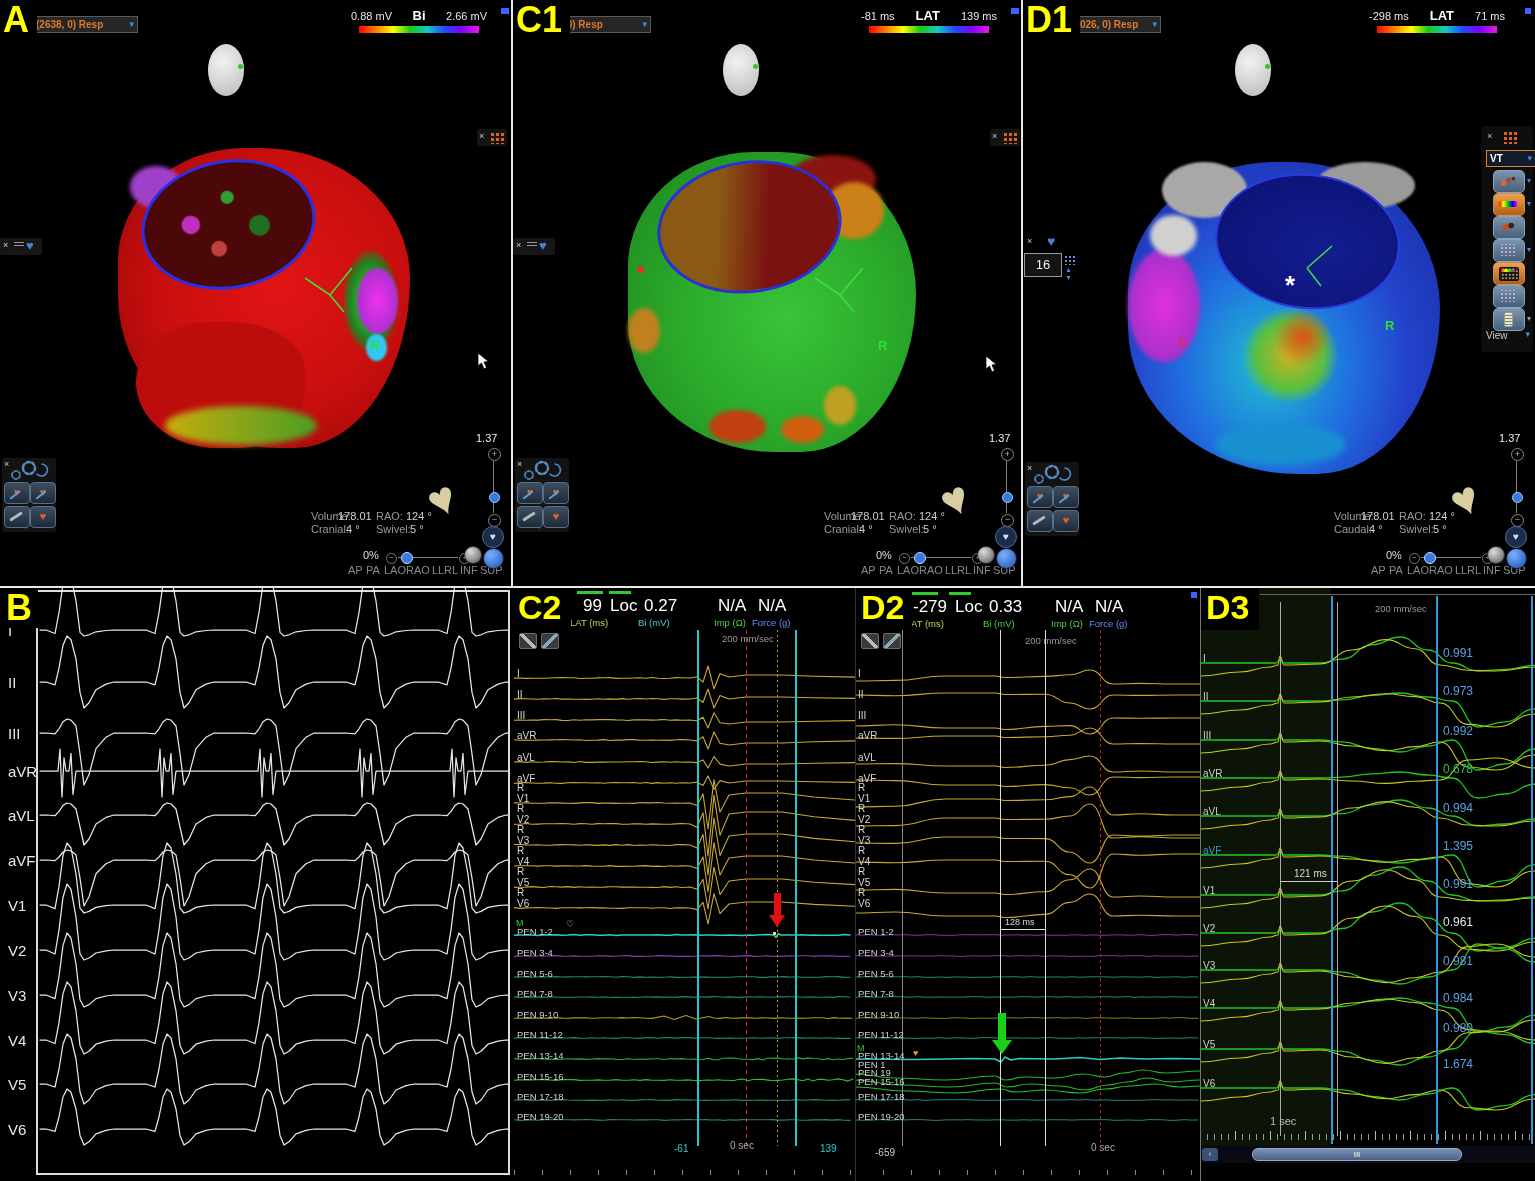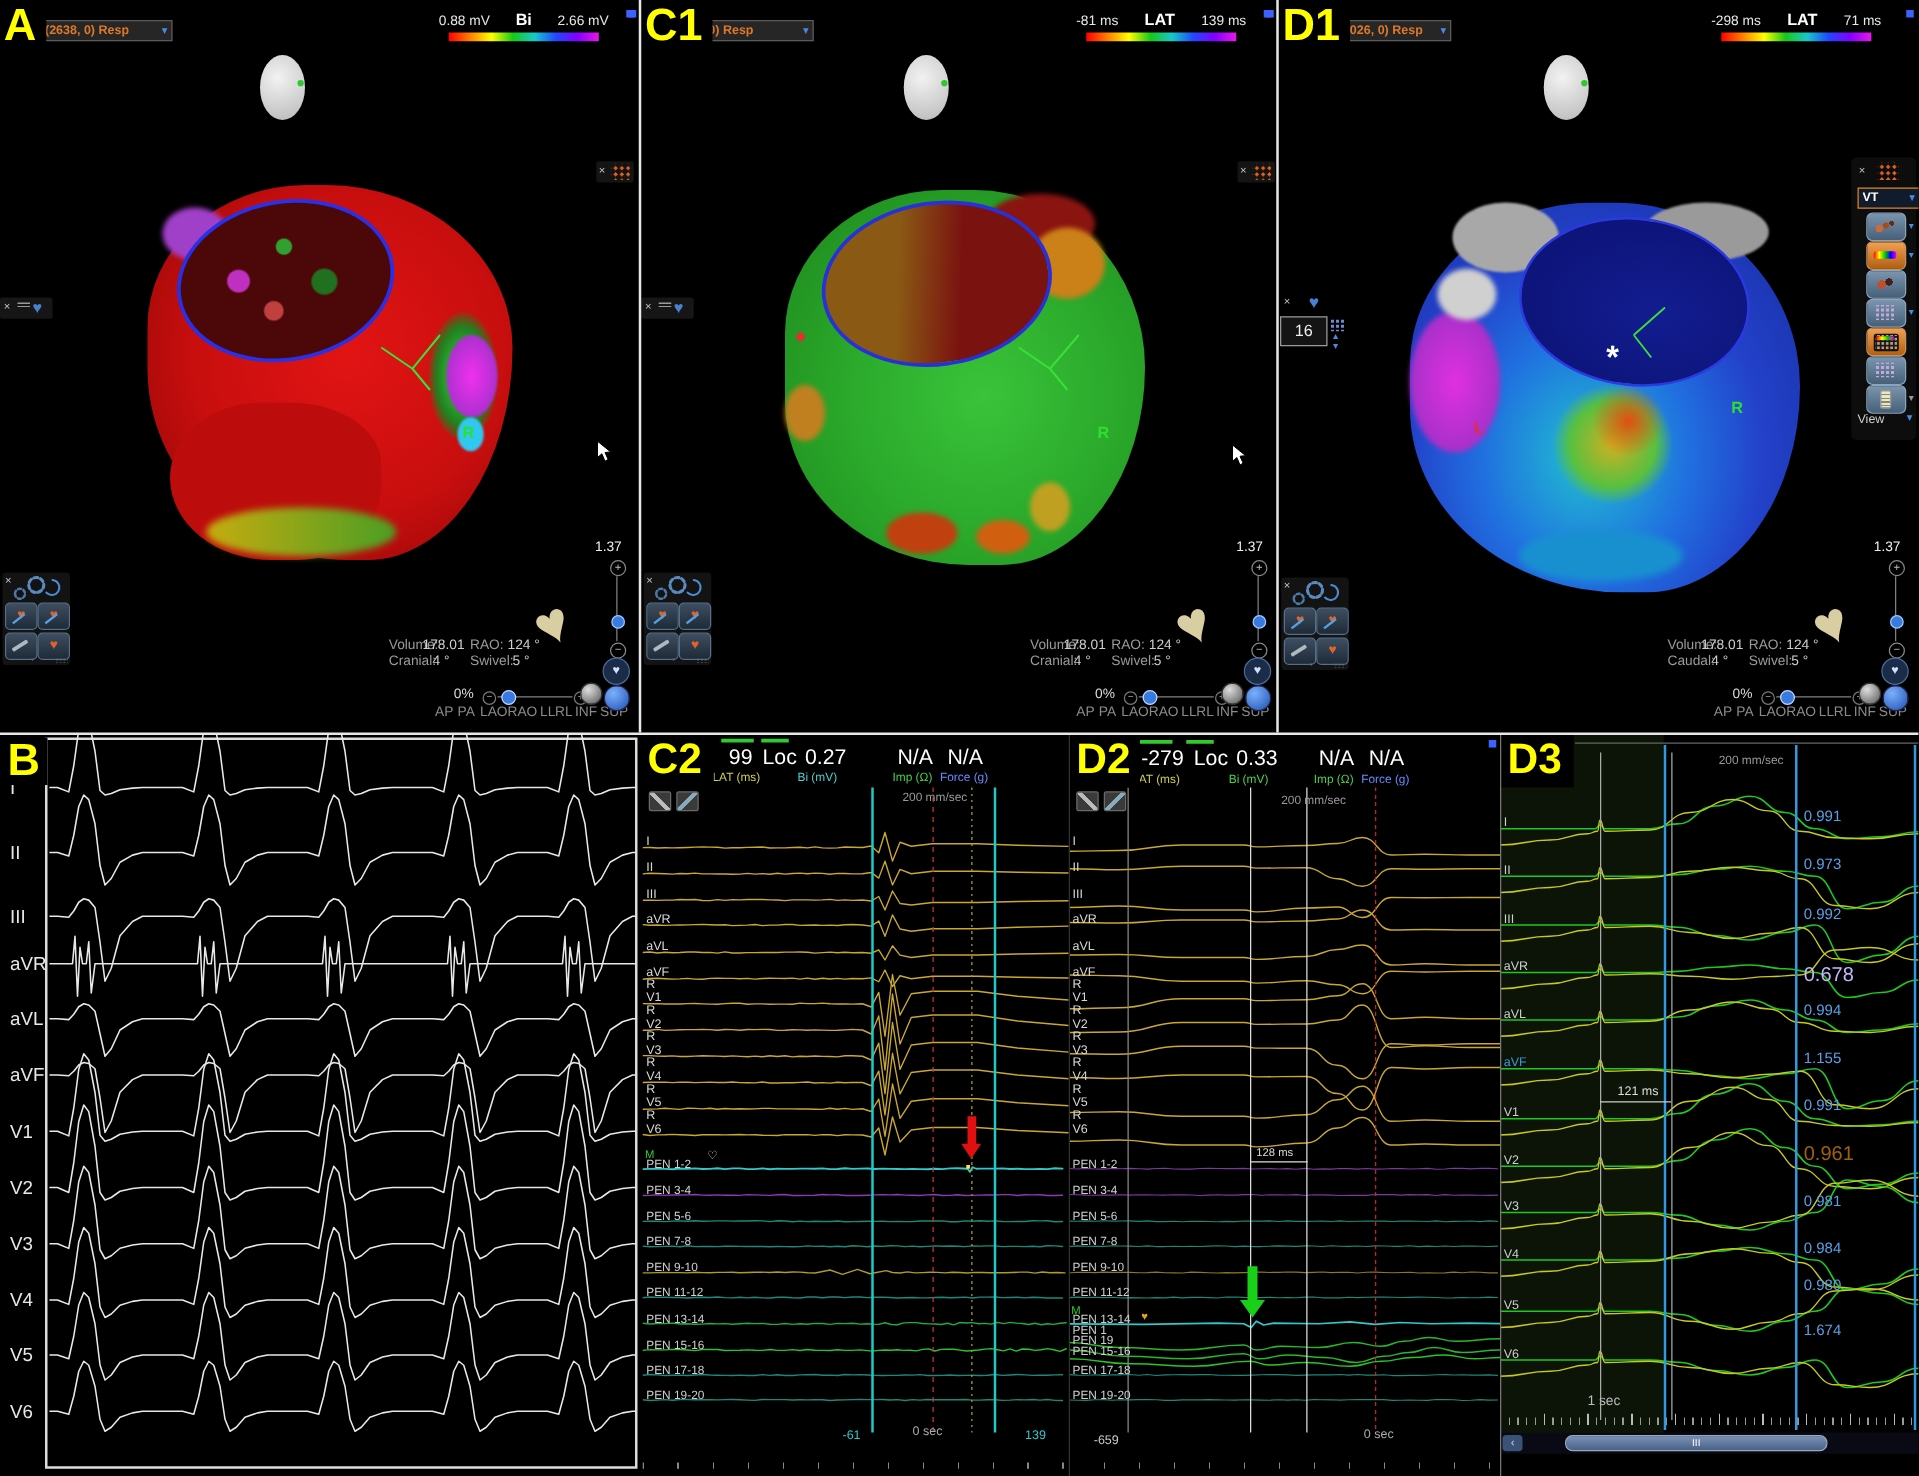--- a/index.html
+++ b/index.html
@@ -578,25 +578,25 @@
       <div class="abs" style="left: 3px; top: 257px; color: rgb(58, 154, 216); font-size: 10px; z-index: 18;">aVF</div>
       <div class="abs" style="left: 3px; top: 297px; color: rgb(207, 207, 207); font-size: 10px; z-index: 18;">V1</div>
       <div class="abs" style="left: 3px; top: 335px; color: rgb(207, 207, 207); font-size: 10px; z-index: 18;">V2</div>
       <div class="abs" style="left: 3px; top: 372px; color: rgb(207, 207, 207); font-size: 10px; z-index: 18;">V3</div>
       <div class="abs" style="left: 3px; top: 410px; color: rgb(207, 207, 207); font-size: 10px; z-index: 18;">V4</div>
       <div class="abs" style="left: 3px; top: 451px; color: rgb(207, 207, 207); font-size: 10px; z-index: 18;">V5</div>
       <div class="abs" style="left: 3px; top: 490px; color: rgb(207, 207, 207); font-size: 10px; z-index: 18;">V6</div>
       <div class="abs" style="left: 243px; top: 58px; color: rgb(90, 160, 230); font-size: 12px; z-index: 18;">0.991</div>
       <div class="abs" style="left: 243px; top: 96px; color: rgb(90, 160, 230); font-size: 12px; z-index: 18;">0.973</div>
       <div class="abs" style="left: 243px; top: 136px; color: rgb(90, 160, 230); font-size: 12px; z-index: 18;">0.992</div>
-      <div class="abs" style="left: 243px; top: 184px; color: #c4b5fd; font-size: 16px; z-index: 18;">0.678</div>
+      <div class="abs" style="left: 243px; top: 174px; color: #22c55e; font-size: 12px; z-index: 18;">0.678</div>
       <div class="abs" style="left: 243px; top: 213px; color: rgb(90, 160, 230); font-size: 12px; z-index: 18;">0.994</div>
-      <div class="abs" style="left: 243px; top: 251px; color: rgb(90, 160, 230); font-size: 12px; z-index: 18;">1.155</div>
+      <div class="abs" style="left: 243px; top: 251px; color: rgb(90, 160, 230); font-size: 12px; z-index: 18;">1.395</div>
       <div class="abs" style="left: 243px; top: 289px; color: rgb(90, 160, 230); font-size: 12px; z-index: 18;">0.991</div>
-      <div class="abs" style="left: 243px; top: 327px; color: #a16207; font-size: 16px; z-index: 18;">0.961</div>
+      <div class="abs" style="left: 243px; top: 327px; color: #e5e5e5; font-size: 12px; z-index: 18;">0.961</div>
       <div class="abs" style="left: 243px; top: 366px; color: rgb(90, 160, 230); font-size: 12px; z-index: 18;">0.981</div>
       <div class="abs" style="left: 243px; top: 403px; color: rgb(90, 160, 230); font-size: 12px; z-index: 18;">0.984</div>
       <div class="abs" style="left: 243px; top: 433px; color: rgb(90, 160, 230); font-size: 12px; z-index: 18;">0.980</div>
       <div class="abs" style="left: 243px; top: 469px; color: rgb(90, 160, 230); font-size: 12px; z-index: 18;">1.674</div>
       <svg width="335" height="593" style="position: absolute; left: 0px; top: 0px; z-index: 8;">
         <path d="M0,75C30.0,75.0 30.0,75.0 60.0,75.0C68.0,75.0 68.0,75.0 76.0,75.0C78.0,75.0 78.0,72.0 80.0,72.0C82.0,72.0 82.0,75.0 84.0,75.0C102.0,75.0 102.0,75.0 120.0,75.0C131.0,75.0 131.0,71.1 142.0,71.1C157.0,71.1 157.0,56.8 172.0,56.8C186.0,56.8 186.0,49.0 200.0,49.0C214.0,49.0 214.0,62.0 228.0,62.0C240.0,62.0 240.0,75.0 252.0,75.0C265.0,75.0 265.0,83.0 278.0,83.0C291.5,83.0 291.5,81.4 305.0,81.4C320.0,81.4 320.0,77.4 335.0,77.4" fill="none" stroke="#1ec81e" stroke-width="1.3" stroke-linejoin="round" stroke-linecap="round"></path>
         <path d="M0,88C20.0,88.0 20.0,84.0 40.0,84.0C55.0,84.0 55.0,79.0 70.0,79.0C74.0,79.0 74.0,77.0 78.0,77.0C79.0,77.0 79.0,68.0 80.0,68.0C82.0,68.0 82.0,77.0 84.0,77.0C102.0,77.0 102.0,76.0 120.0,76.0C136.0,76.0 136.0,62.0 152.0,62.0C169.0,62.0 169.0,51.6 186.0,51.6C200.5,51.6 200.5,60.7 215.0,60.7C227.5,60.7 227.5,77.0 240.0,77.0C254.0,77.0 254.0,82.2 268.0,82.2C282.0,82.2 282.0,83.0 296.0,83.0C315.5,83.0 315.5,79.0 335.0,79.0" fill="none" stroke="#c8c81e" stroke-width="1.1" stroke-linejoin="round" stroke-linecap="round"></path>
         <path d="M0,113C30.0,113.0 30.0,113.0 60.0,113.0C68.0,113.0 68.0,113.0 76.0,113.0C78.0,113.0 78.0,110.0 80.0,110.0C82.0,110.0 82.0,113.0 84.0,113.0C102.0,113.0 102.0,113.0 120.0,113.0C131.0,113.0 131.0,111.8 142.0,111.8C157.0,111.8 157.0,107.4 172.0,107.4C186.0,107.4 186.0,105.0 200.0,105.0C214.0,105.0 214.0,109.0 228.0,109.0C240.0,109.0 240.0,113.0 252.0,113.0C265.0,113.0 265.0,139.0 278.0,139.0C291.5,139.0 291.5,133.8 305.0,133.8C320.0,133.8 320.0,120.8 335.0,120.8" fill="none" stroke="#1ec81e" stroke-width="1.3" stroke-linejoin="round" stroke-linecap="round"></path>
         <path d="M0,126C20.0,126.0 20.0,122.0 40.0,122.0C55.0,122.0 55.0,117.0 70.0,117.0C74.0,117.0 74.0,115.0 78.0,115.0C79.0,115.0 79.0,106.0 80.0,106.0C82.0,106.0 82.0,115.0 84.0,115.0C102.0,115.0 102.0,114.0 120.0,114.0C136.0,114.0 136.0,109.0 152.0,109.0C169.0,109.0 169.0,105.8 186.0,105.8C200.5,105.8 200.5,108.6 215.0,108.6C227.5,108.6 227.5,115.0 240.0,115.0C254.0,115.0 254.0,136.4 268.0,136.4C282.0,136.4 282.0,139.0 296.0,139.0C315.5,139.0 315.5,126.0 335.0,126.0" fill="none" stroke="#c8c81e" stroke-width="1.1" stroke-linejoin="round" stroke-linecap="round"></path>
         <path d="M0,152C30.0,152.0 30.0,152.0 60.0,152.0C68.0,152.0 68.0,152.0 76.0,152.0C78.0,152.0 78.0,149.0 80.0,149.0C82.0,149.0 82.0,152.0 84.0,152.0C102.0,152.0 102.0,152.0 120.0,152.0C131.0,152.0 131.0,153.8 142.0,153.8C157.0,153.8 157.0,160.4 172.0,160.4C186.0,160.4 186.0,164.0 200.0,164.0C214.0,164.0 214.0,158.0 228.0,158.0C240.0,158.0 240.0,152.0 252.0,152.0C265.0,152.0 265.0,182.0 278.0,182.0C291.5,182.0 291.5,176.0 305.0,176.0C320.0,176.0 320.0,161.0 335.0,161.0" fill="none" stroke="#1ec81e" stroke-width="1.3" stroke-linejoin="round" stroke-linecap="round"></path>

